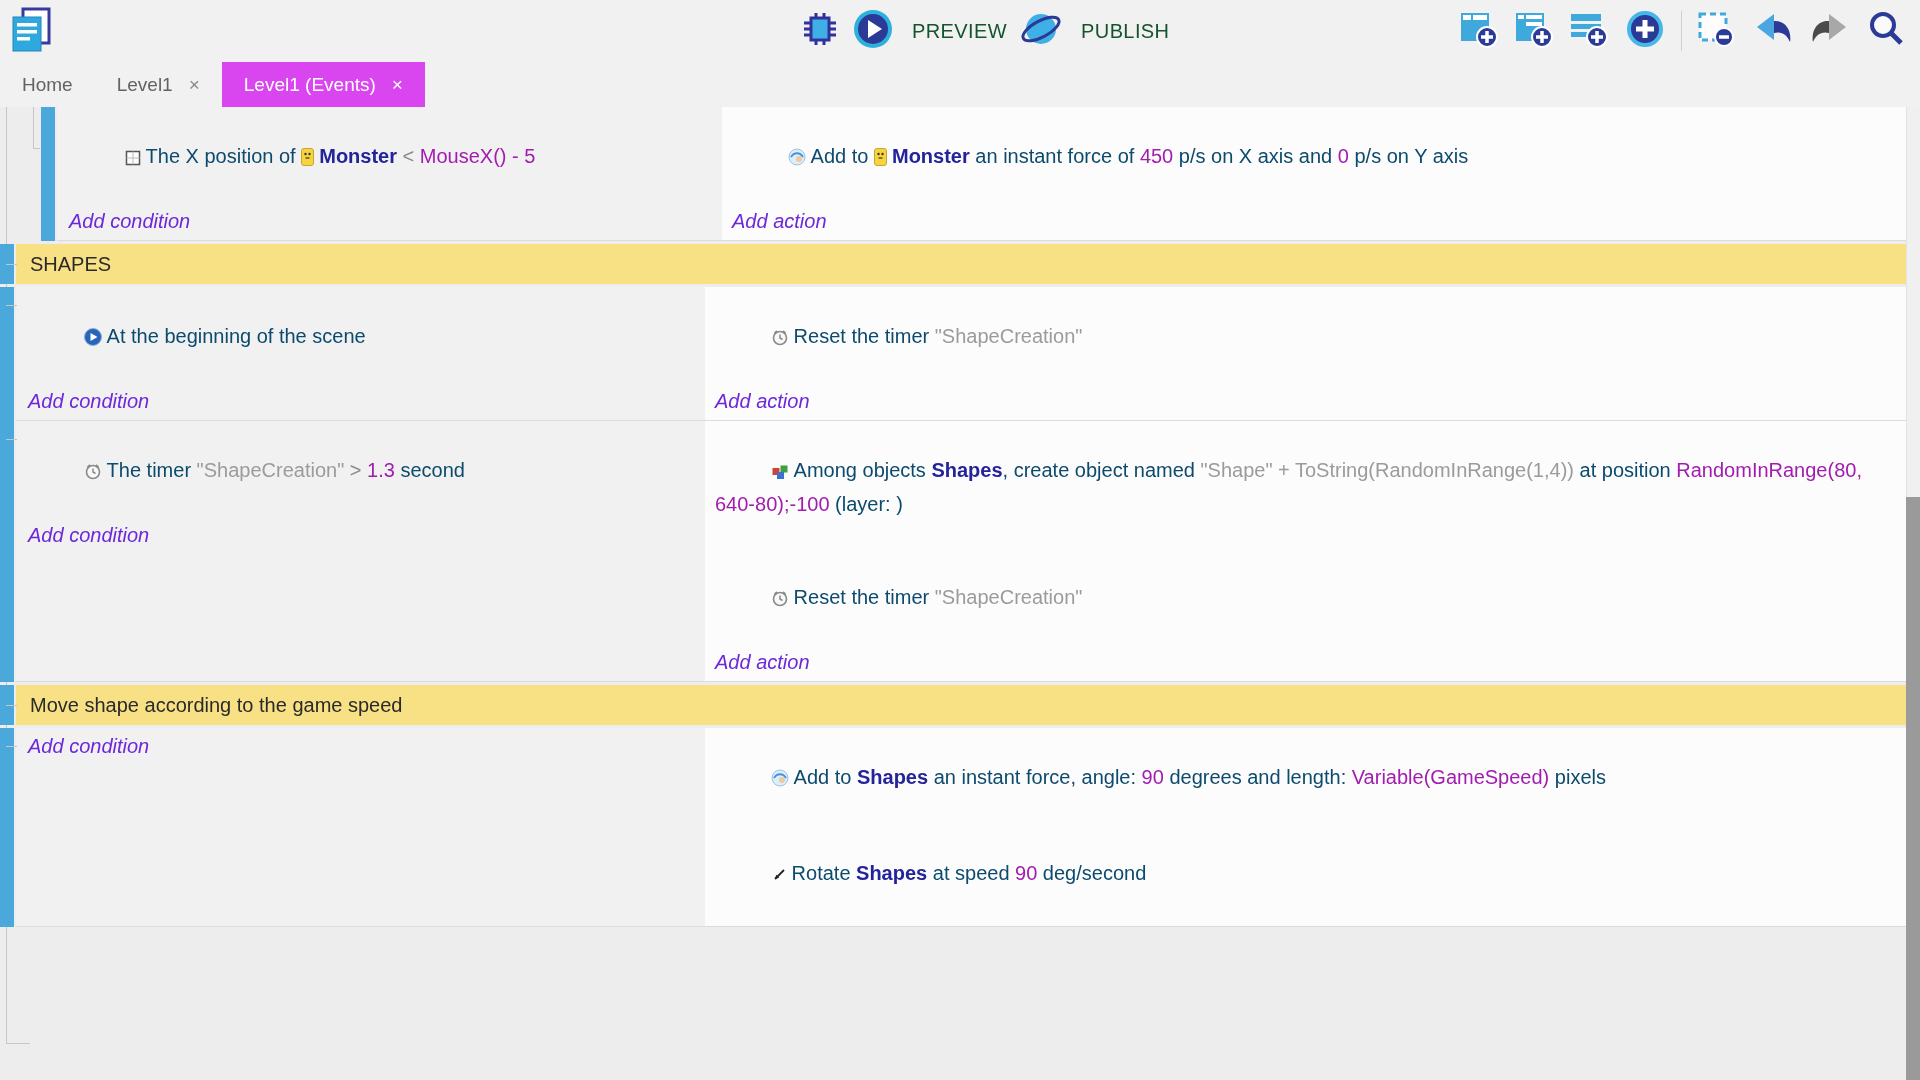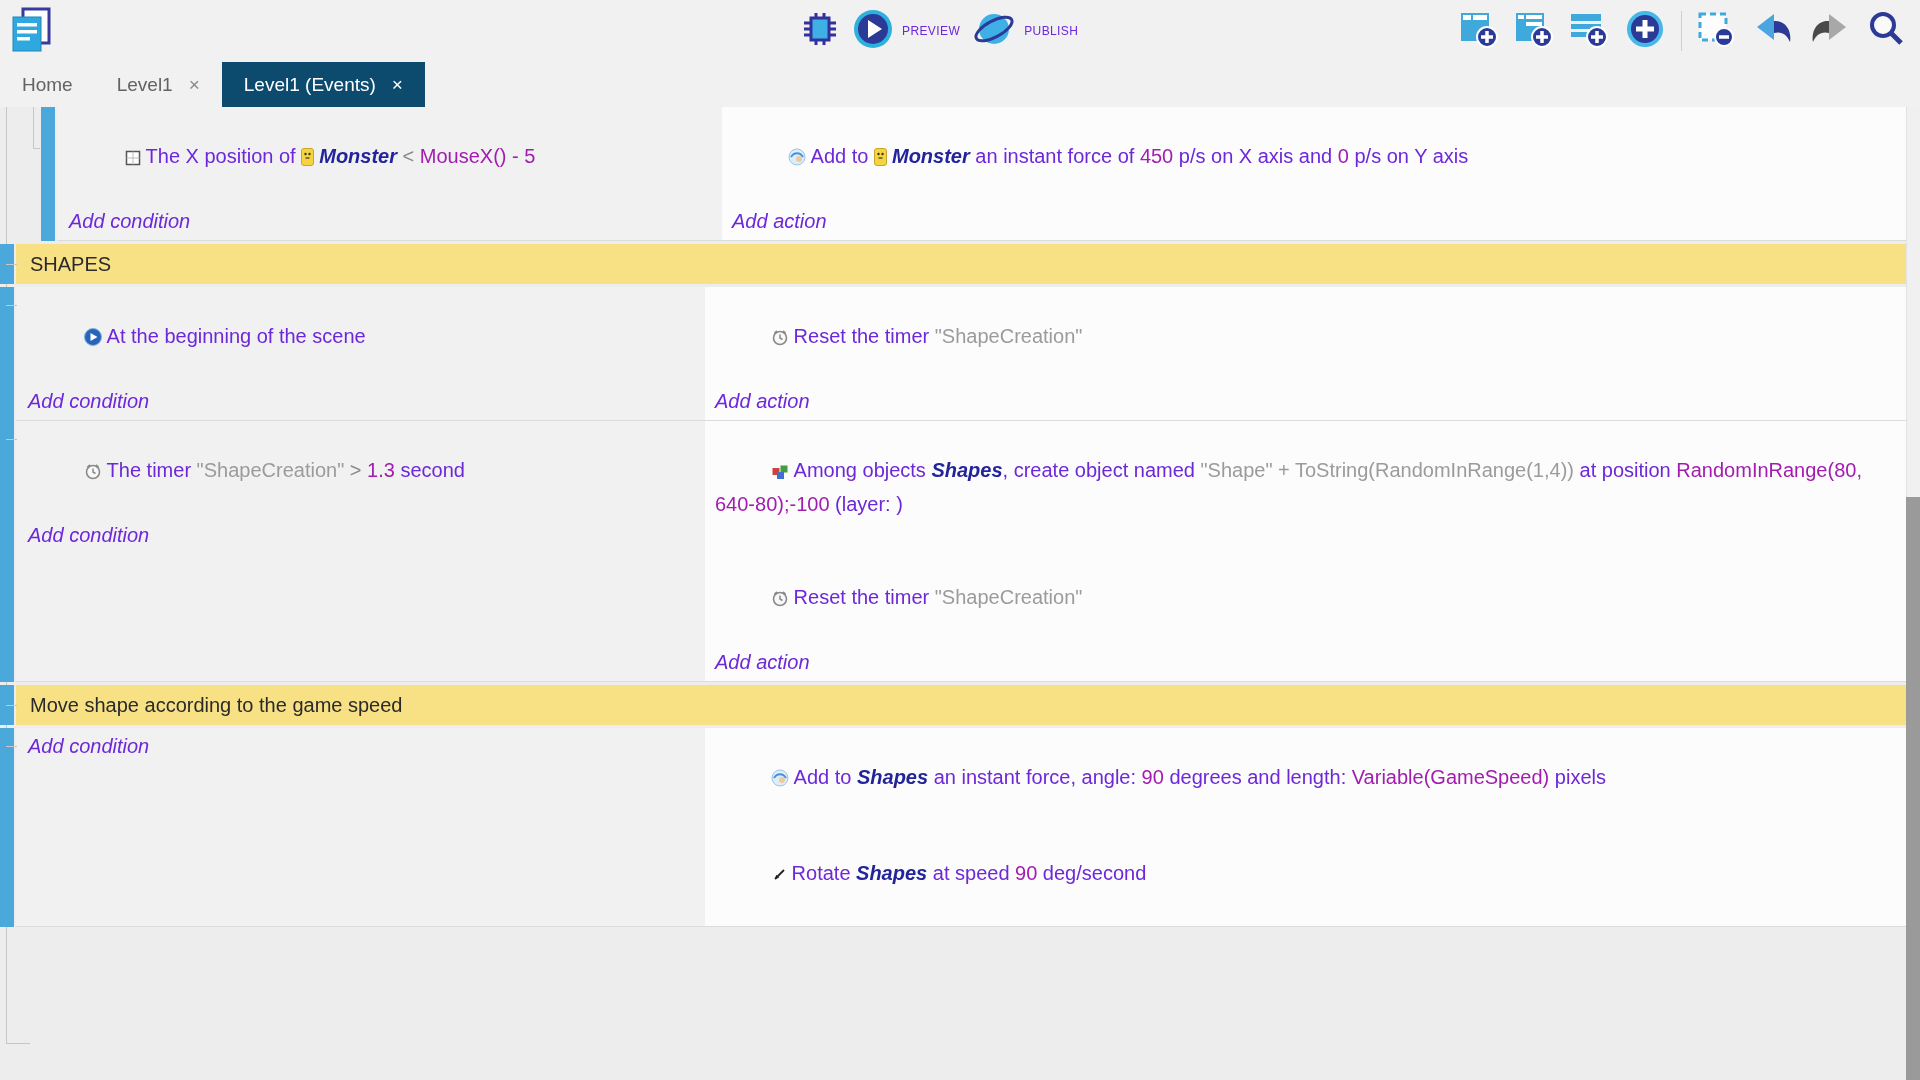--- a/index.html
+++ b/index.html
@@ -4,30 +4,30 @@
 <style>
   * { margin:0; padding:0; box-sizing:border-box; }
   html,body { width:1920px; height:1080px; overflow:hidden;
     font-family:"Liberation Sans", sans-serif; background:#ededed; }
 
   
   .toolbar { height:62px; background:#f1f1f1; position:relative; display:flex; align-items:center; }
   .tb-left { position:absolute; left:8px; top:6px; }
   .tb-center { position:absolute; left:800px; top:8px; display:flex; align-items:center; gap:12px; }
   .tb-btn { display:flex; align-items:center; gap:8px; cursor:pointer; }
-  .tb-label { font-size:12px; color:#6d28d9; letter-spacing:.4px; }
+  .tb-label { font-size:20px; color:#14532d; letter-spacing:.4px;margin-left:10px; }
   .tb-right { position:absolute; right:14px; top:8px; display:flex; align-items:center; gap:15px; }
   .tb-sep { width:1px; height:40px; background:#cfcfcf; }
   .tb-icon { cursor:pointer; }
 
   
   .tabbar { height:45px; background:#f1f1f1; display:flex; align-items:stretch; }
   .tab { display:flex; align-items:center; gap:16px; padding:0 22px; font-size:19px; color:#636363; cursor:pointer; }
   .tab .close { color:#8a8a8a; font-size:19px; }
-  .tab.active { background:#0c4a6e; color:#ffffff;justify-content:flex-end; }
+  .tab.active { background:#d946ef; color:#ffffff;justify-content:flex-end; }
   .tab.active .close { color:#ffffff; }
 
   
   .sheet { position:relative; height:973px; background:#ededed; padding-right:14px; }
   .rail-v { position:absolute; left:6px; top:0; bottom:52px; width:1px; background:#c6c6c6; }
   .rail-elbow { position:absolute; left:6px; bottom:36px; width:24px; height:16px;
     border-left:1px solid #c6c6c6; border-bottom:1px solid #c6c6c6; }
 
   .row { position:relative; display:flex; }
   .row .tick { position:absolute; left:6px; top:18px; width:11px; height:1px; background:#c6c6c6; }
@@ -35,21 +35,21 @@
   .bar { width:14px; margin-right:2px; background:#4ba8db; flex:none; }
 
   .ghead { flex:1; background:#f8e084; height:40px; line-height:40px; padding-left:14px;
     font-size:20px; color:#2a2a2a; }
   .row.group { margin:3px 0; }
 
   .cells { flex:1; display:flex; border-bottom:1px solid #dcdcdc; }
   .cond { width:689px; flex:none; background:#f1f1f1; padding:3px 0 3px 12px; }
   .acts { flex:1; background:#fcfcfc; padding:3px 0 3px 10px; }
   .ln { line-height:31px; font-size:20px; white-space:pre-wrap; color:#1c1c1c; cursor:pointer; }
-  .t { color:#6d28d9; } .o { color:#23239b; font-weight:bold;font-style:italic; } .v { color:#a21caf; }
+  .t { color:#0c4a6e; } .o { color:#23239b; font-weight:bold; } .v { color:#a21caf; }
   .k { color:#3d7ec2; } .s { color:#9b9b9b; } .opr { color:#8a8a8a; }
   .ph { color:#6d28d9;font-style:italic; }
 
   .row.nested { padding-left:41px; }
   .row.nested .cond { width:665px; }
   .subrail { position:absolute; left:33px; top:0; height:42px; width:7px;
     border-left:1px solid #c6c6c6; border-bottom:1px solid #c6c6c6; }
 
   .sb-track { position:absolute; right:0; top:0; width:14px; height:100%;
     background:#f0f0f0; border-left:1px solid #e2e2e2; }

